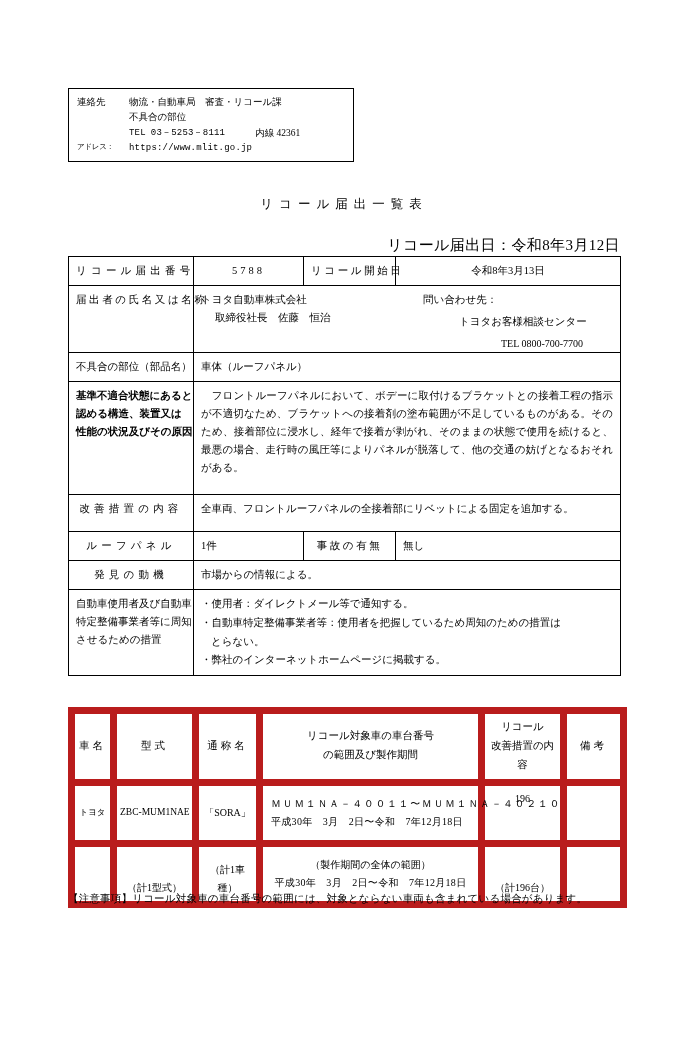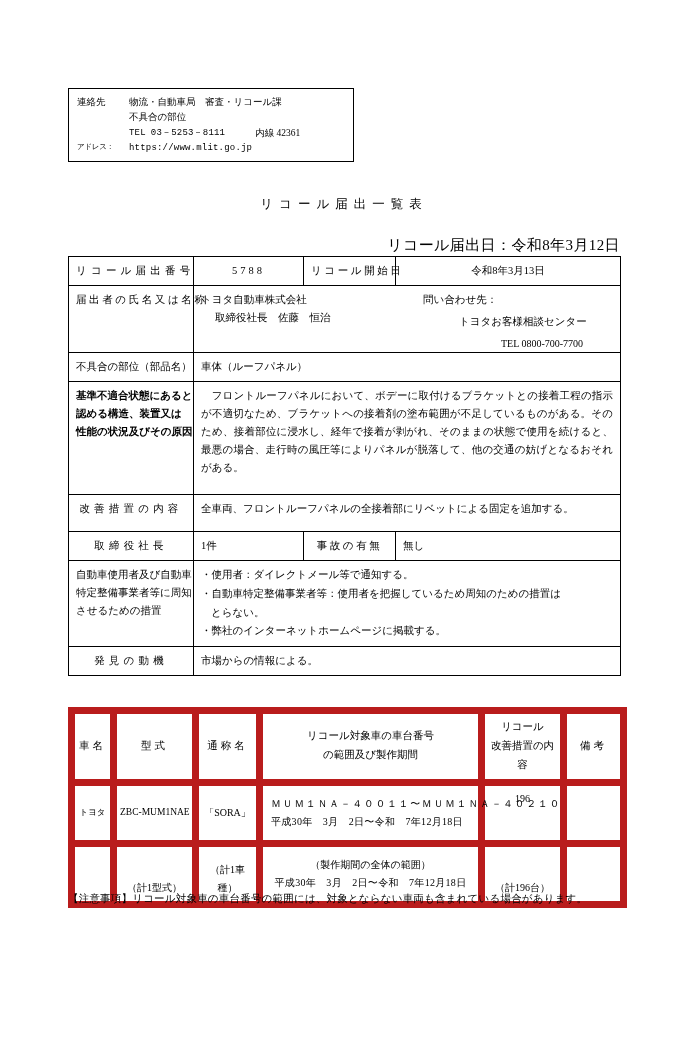--- a/index.html
+++ b/index.html
@@ -281,43 +281,43 @@
         </td>
         <td colspan="3" class="para" style="height:102px;">　フロントルーフパネルにおいて、ボデーに取付けるブラケットとの接着工程の指示が不適切なため、ブラケットへの接着剤の塗布範囲が不足しているものがある。そのため、接着部位に浸水し、経年で接着が剥がれ、そのままの状態で使用を続けると、最悪の場合、走行時の風圧等によりパネルが脱落して、他の交通の妨げとなるおそれがある。</td>
       </tr>
 
       <tr>
         <td class="label-cell center spread">改善措置の内容</td>
         <td colspan="3" style="height:26px;">全車両、フロントルーフパネルの全接着部にリベットによる固定を追加する。</td>
       </tr>
 
       <tr>
-        <td class="label-cell center spread">取締役社長</td>
+        <td class="label-cell center spread">ルーフパネル</td>
         <td>1件</td>
         <td class="center spread3 nowrap">事故の有無</td>
         <td>無し</td>
+      </tr>
+
+      <tr>
+        <td class="label-cell center spread">発見の動機</td>
+        <td colspan="3">市場からの情報による。</td>
       </tr>
 
       <tr>
         <td class="label-cell" style="text-align:left;letter-spacing:0px;">
           <div>自動車使用者及び自動車</div>
           <div>特定整備事業者等に周知</div>
           <div>させるための措置</div>
         </td>
         <td colspan="3" class="bullet-list" style="height:74px;">
           <p>・使用者：ダイレクトメール等で通知する。</p>
           <p>・自動車特定整備事業者等：使用者を把握しているため周知のための措置は</p>
           <p class="cont">とらない。</p>
           <p>・弊社のインターネットホームページに掲載する。</p>
         </td>
-      </tr>
-
-      <tr>
-        <td class="label-cell center spread">発見の動機</td>
-        <td colspan="3">市場からの情報による。</td>
       </tr>
 
     </tbody>
   </table>
 
   <table class="vehicle-table">
     <colgroup>
       <col class="vt-c1">
         <col class="vt-c2">
         <col class="vt-c3">

